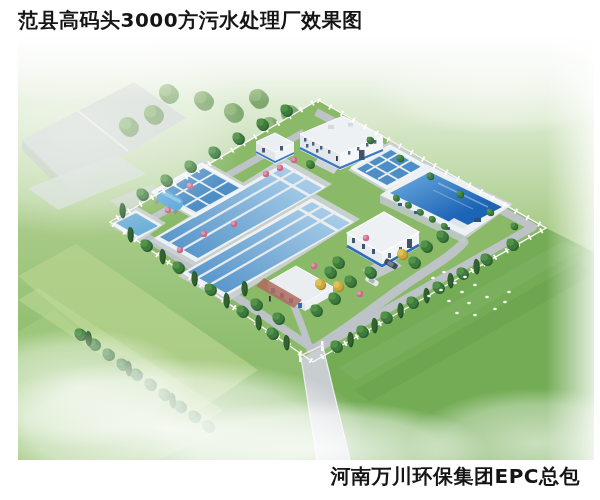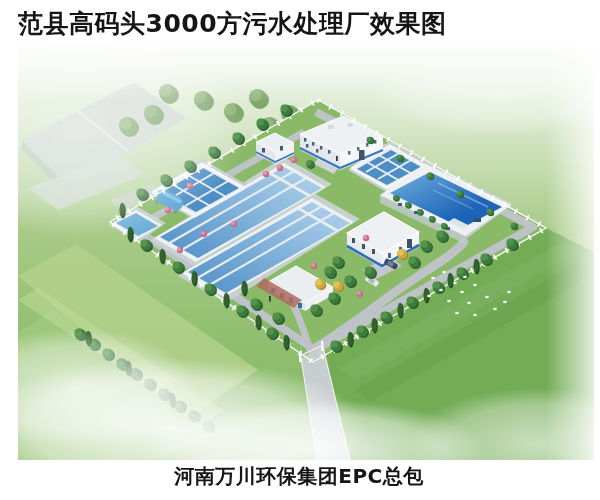--- a/index.html
+++ b/index.html
@@ -1,22 +1,22 @@
 <!DOCTYPE html>
 <html><head>
 <meta charset="utf-8">
 <style>
   html,body{margin:0;padding:0;background:#ffffff;}
   body{width:600px;height:500px;position:relative;overflow:hidden;
        font-family:"DejaVu Sans","Liberation Sans",sans-serif;}
   .title{position:absolute;left:18px;top:7px;width:560px;
-         font-size:25px;font-weight:bold;color:#151515;letter-spacing:0.5px;}
+         font-size:20px;font-weight:bold;color:#151515;letter-spacing:0.5px;}
   .render-frame{position:absolute;left:18px;top:38px;width:576px;height:422px;overflow:hidden;}
   .render-frame svg{display:block;}
-  .footer{position:absolute;left:18px;top:463px;width:562px;text-align:center;
+  .footer{position:absolute;left:18px;top:463px;width:562px;text-align:right;
           font-size:20px;font-weight:bold;color:#151515;letter-spacing:0.5px;}
 </style>
 </head>
 <body>
 
 <div class="title">范县高码头3000方污水处理厂效果图</div>
 
 <div class="render-frame">
 <svg width="576" height="422" viewBox="0 0 576 422" xmlns="http://www.w3.org/2000/svg">
   <defs>

